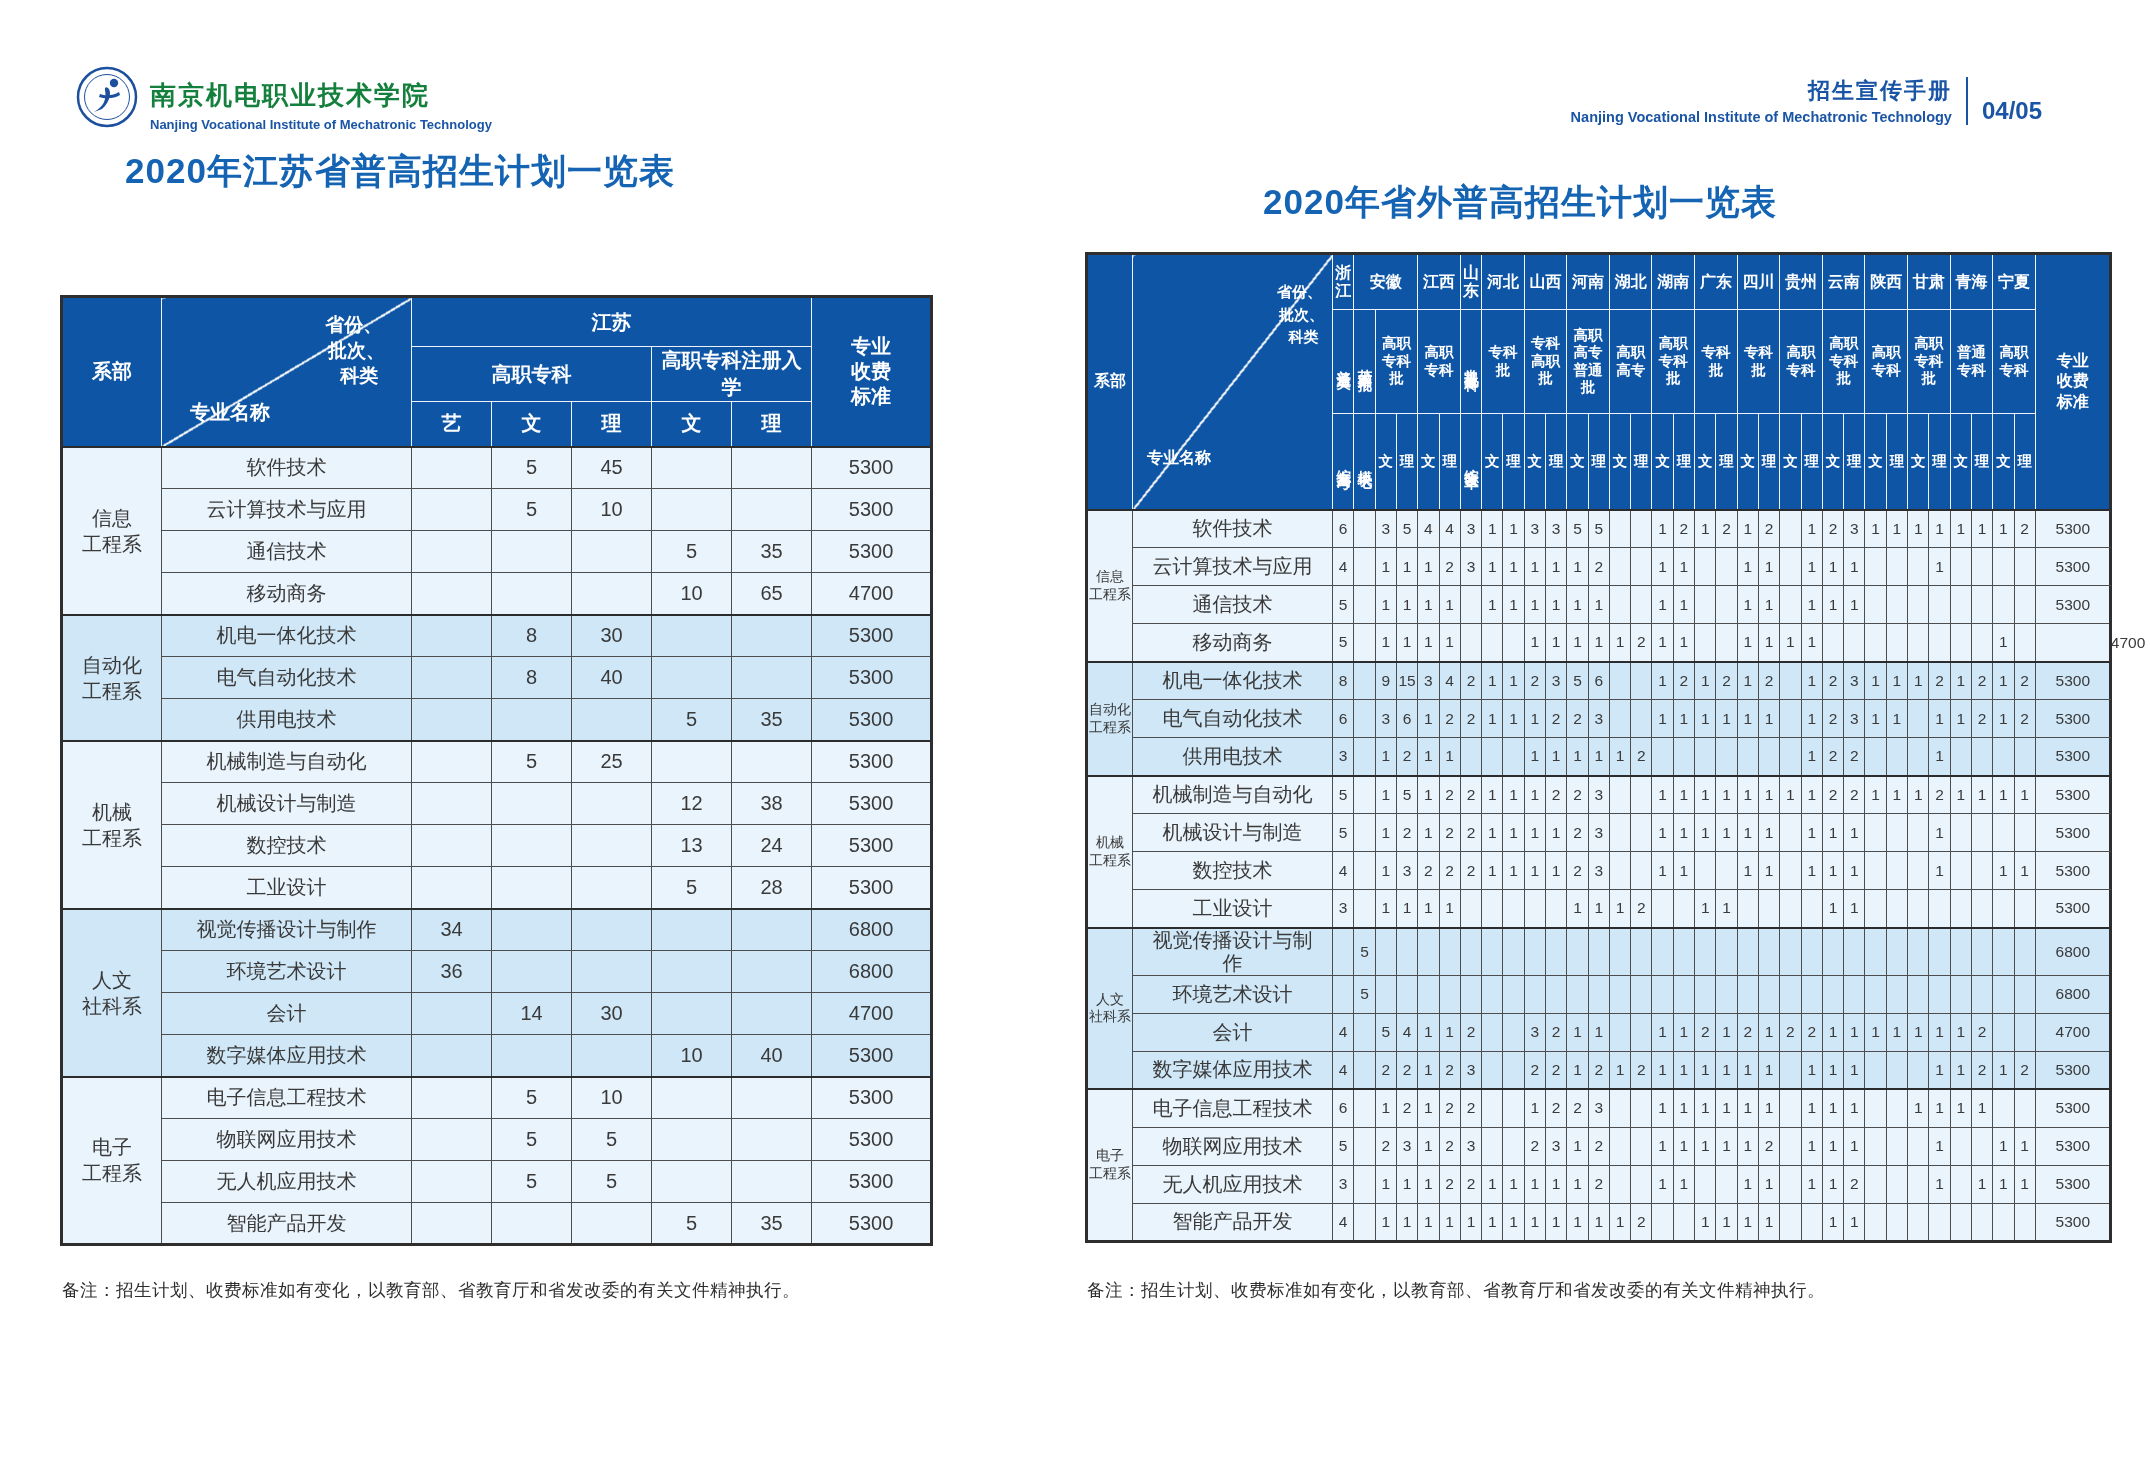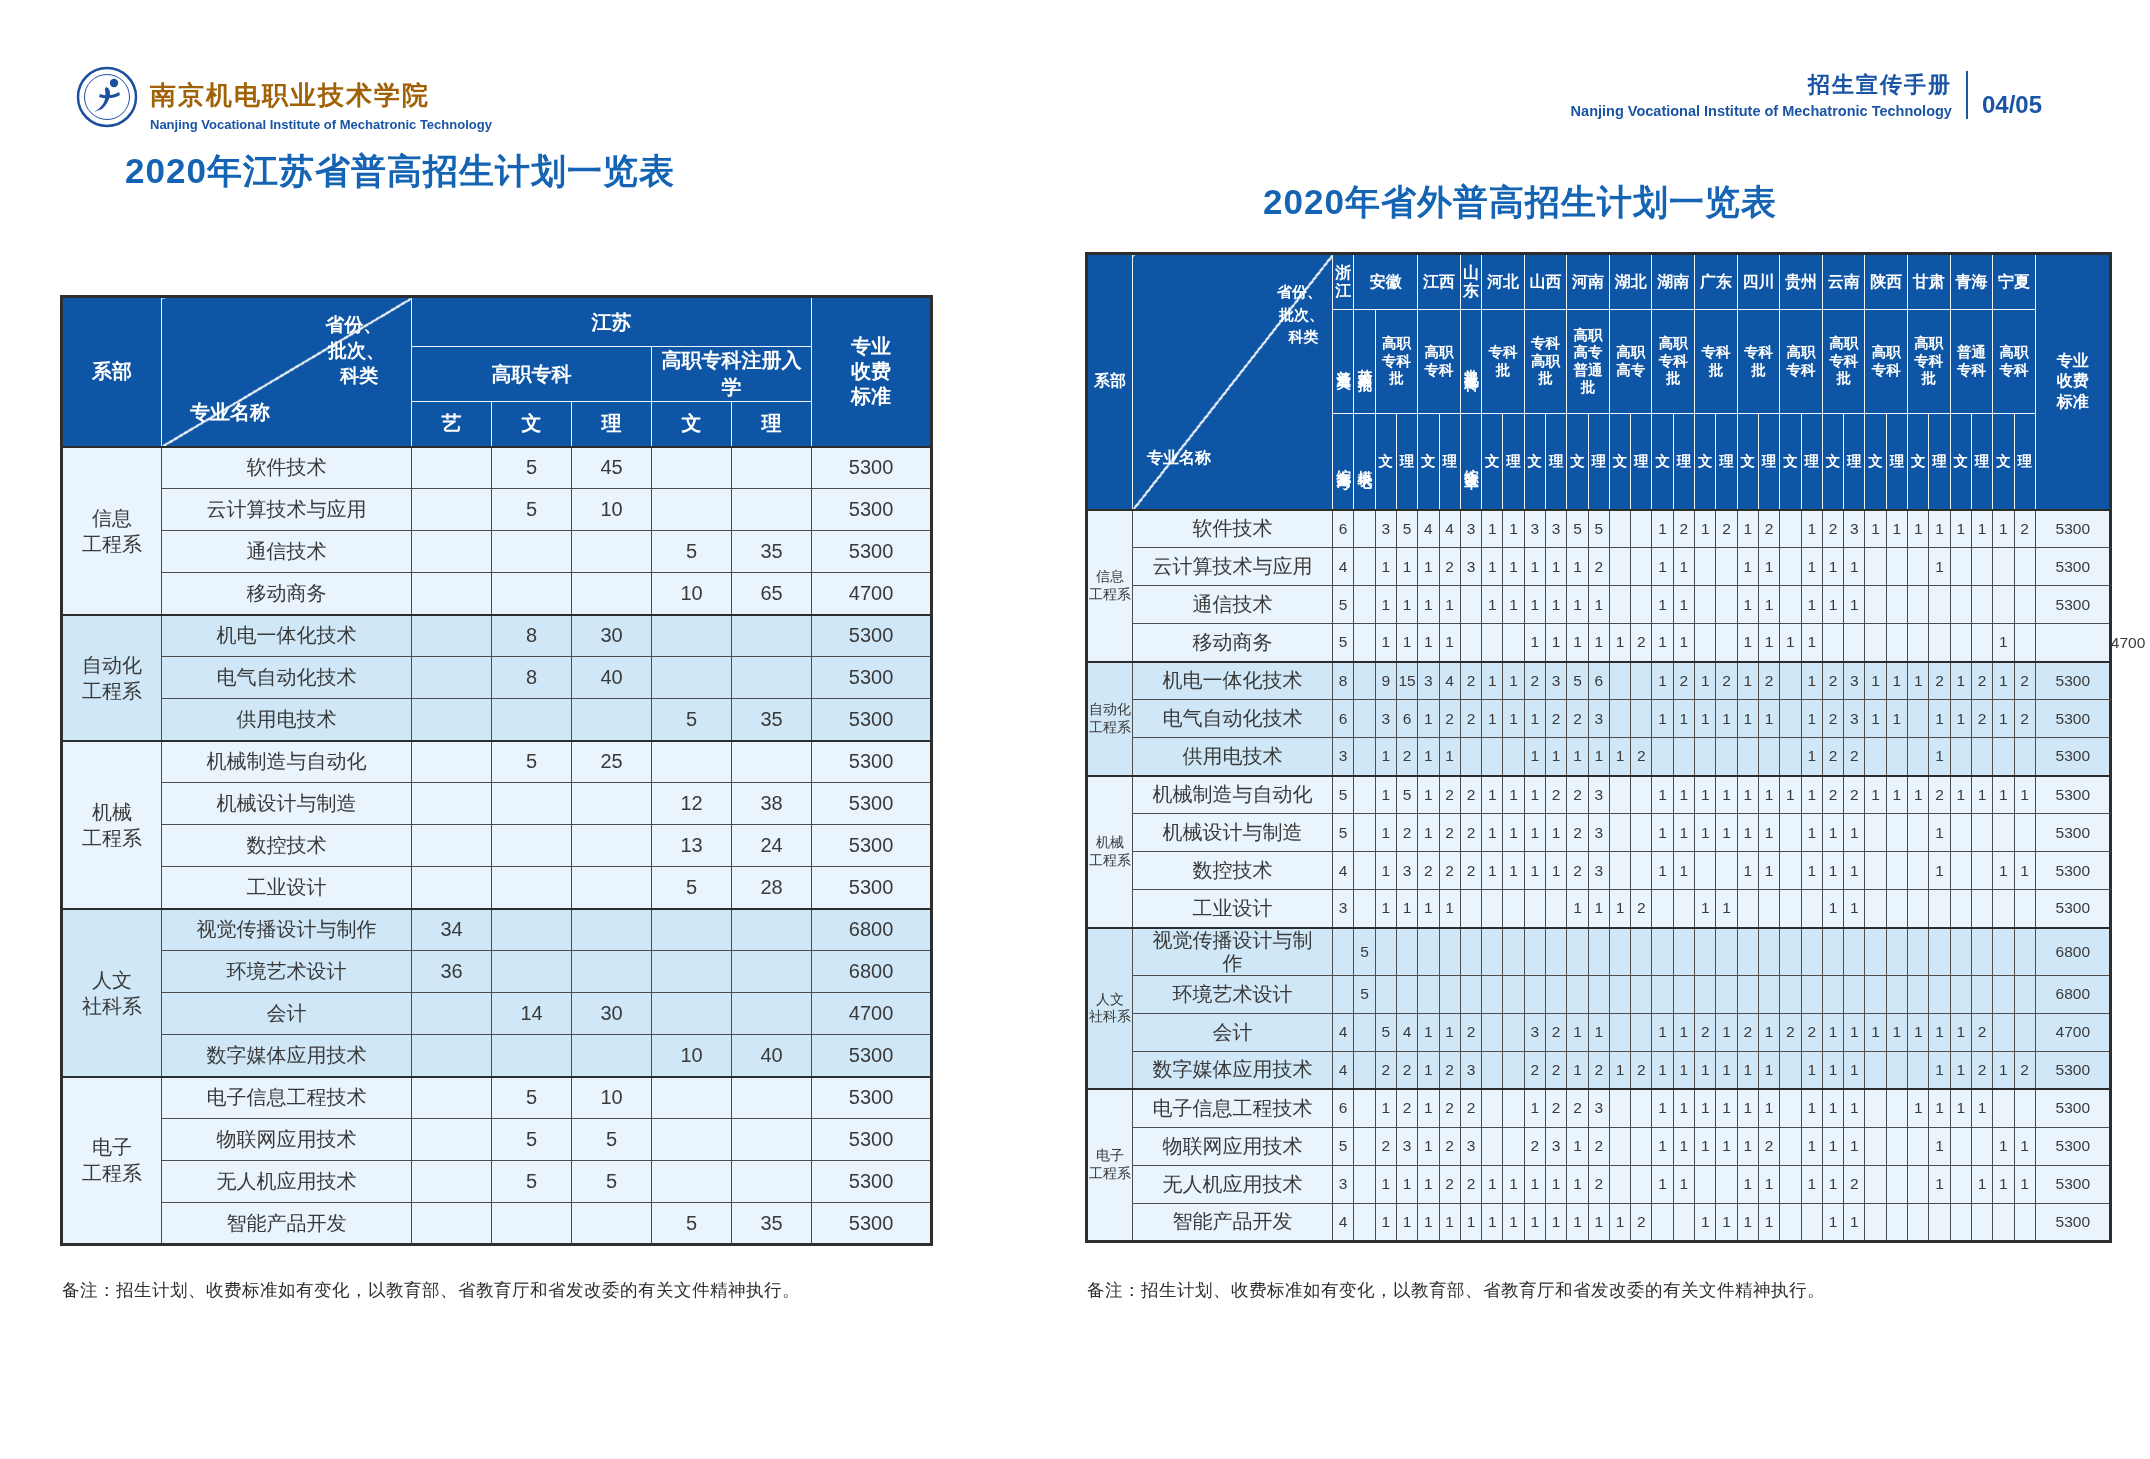--- a/index.html
+++ b/index.html
@@ -3,23 +3,23 @@
 <meta charset="utf-8">
 <style>
   * { margin:0; padding:0; box-sizing:border-box; }
   html,body { width:2150px; height:1459px; background:#ffffff;
     font-family:"Liberation Sans", sans-serif; overflow:hidden; }
 
   
   #page-header { position:absolute; left:0; top:0; width:2150px; height:150px; }
   #logo { position:absolute; left:76px; top:66px; width:62px; height:62px; }
   #school-block { position:absolute; left:150px; top:78px; }
-  #school-zh { font-size:26px; font-weight:bold; color:#a16207; letter-spacing:2px; }
+  #school-zh { font-size:26px; font-weight:bold; color:#15803d; letter-spacing:2px; }
   #school-en { font-size:13px; font-weight:bold; color:#1a55a5; margin-top:4px; }
-  #booklet-block { position:absolute; right:108px; top:70px; display:flex; align-items:center; }
+  #booklet-block { position:absolute; right:108px; top:76px; display:flex; align-items:center; }
   #booklet-text { text-align:right; }
   #booklet-title { font-size:22px; font-weight:bold; color:#1a55a5; letter-spacing:2px; }
   #booklet-sub { font-size:14.5px; font-weight:bold; color:#1a55a5; margin-top:3px; }
   #booklet-divider { width:2px; height:48px; background:#1a55a5; margin:0 14px; }
   #page-num { font-size:24px; font-weight:bold; color:#1a55a5; align-self:flex-end; }
 
   
   .sec-title { position:absolute; top:148px; transform:translateX(-50%);
     font-size:35px; font-weight:bold; color:#1464b3; letter-spacing:1px; white-space:nowrap;text-align:center; }
   #title-left  { left:400px; }

